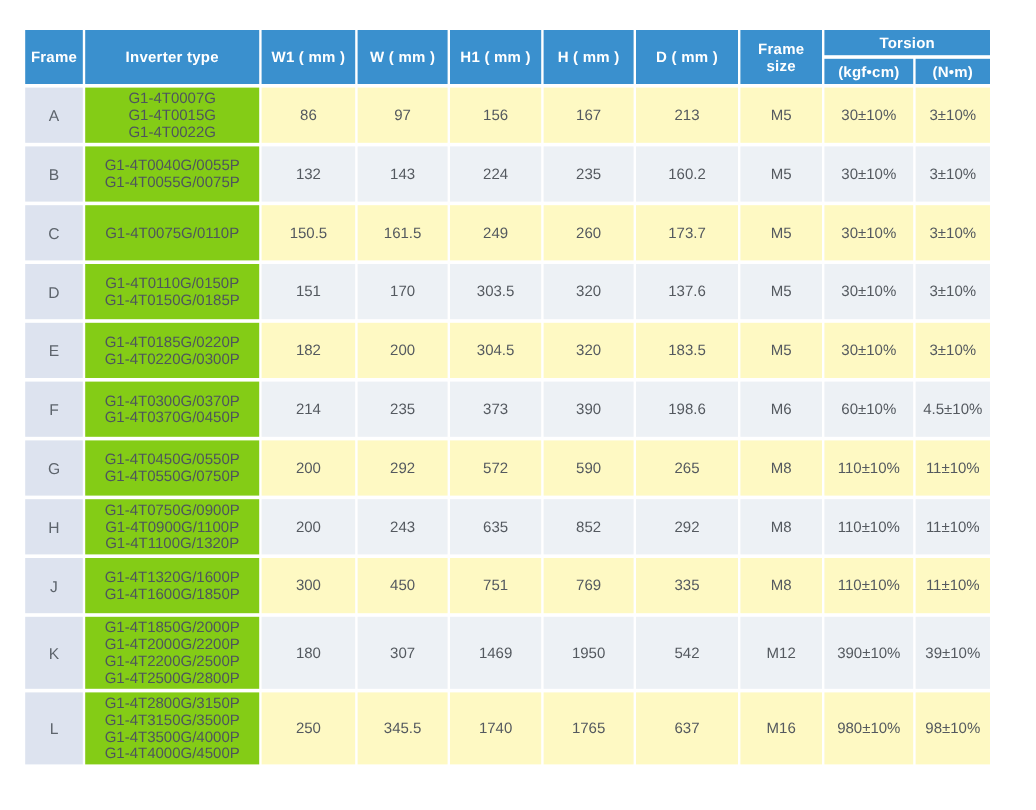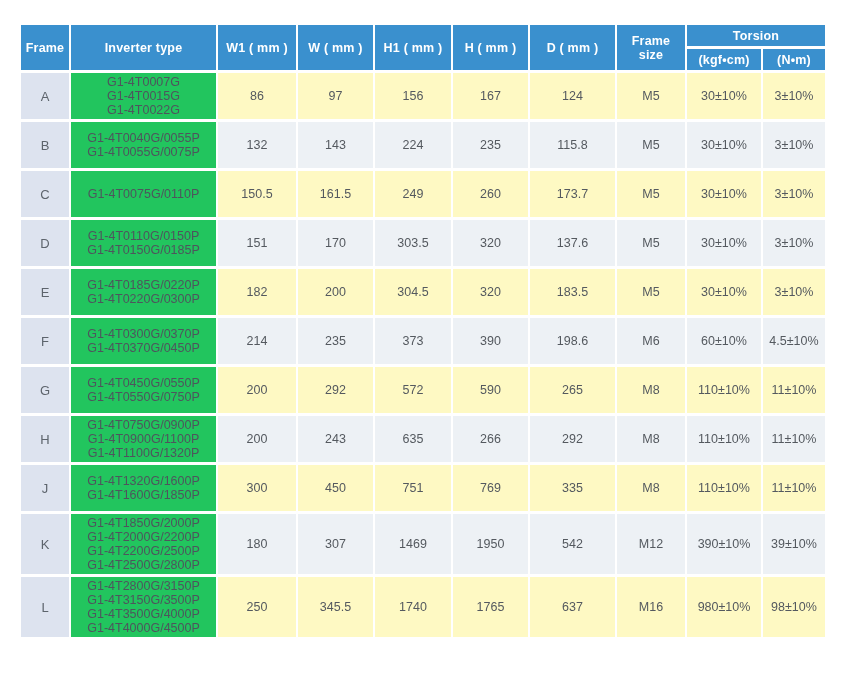--- a/index.html
+++ b/index.html
@@ -35,21 +35,21 @@
     color: #54595f;
     height: 42px;
     padding: 2px 2px;
   }
   td.frame-cell {
     background: #dde3ef;
     color: #5d646c;
     font-size: 13px;
   }
   td.itype-cell {
-    background: #22c55e;
+    background: #84cc16;
     color: #4e555d;
     font-size: 12.5px;
   }
   td.itype-cell div { line-height: 14px; white-space: nowrap; }
   tr.alt td.data-cell { background: #edf1f5; text-align: center; }
   tr.plain td.data-cell { background: #fef9c3; }
 </style>
 </head>
 <body>
 
@@ -89,37 +89,37 @@
       <td class="frame-cell">A</td>
       <td class="itype-cell">
         <div>G1-4T0007G</div>
         <div>G1-4T0015G</div>
         <div>G1-4T0022G</div>
       </td>
       <td class="data-cell">86</td>
       <td class="data-cell">97</td>
       <td class="data-cell">156</td>
       <td class="data-cell">167</td>
-      <td class="data-cell">124</td>
+      <td class="data-cell">213</td>
       <td class="data-cell">M5</td>
       <td class="data-cell">30±10%</td>
       <td class="data-cell">3±10%</td>
     </tr>
 
     <tr class="alt">
       <td class="frame-cell">B</td>
       <td class="itype-cell">
         <div>G1-4T0040G/0055P</div>
         <div>G1-4T0055G/0075P</div>
       </td>
       <td class="data-cell">132</td>
       <td class="data-cell">143</td>
       <td class="data-cell">224</td>
       <td class="data-cell">235</td>
-      <td class="data-cell">115.8</td>
+      <td class="data-cell">160.2</td>
       <td class="data-cell">M5</td>
       <td class="data-cell">30±10%</td>
       <td class="data-cell">3±10%</td>
     </tr>
 
     <tr class="plain">
       <td class="frame-cell">C</td>
       <td class="itype-cell">
         <div>G1-4T0075G/0110P</div>
       </td>
@@ -200,21 +200,21 @@
     <tr class="alt">
       <td class="frame-cell">H</td>
       <td class="itype-cell">
         <div>G1-4T0750G/0900P</div>
         <div>G1-4T0900G/1100P</div>
         <div>G1-4T1100G/1320P</div>
       </td>
       <td class="data-cell">200</td>
       <td class="data-cell">243</td>
       <td class="data-cell">635</td>
-      <td class="data-cell">266</td>
+      <td class="data-cell">852</td>
       <td class="data-cell">292</td>
       <td class="data-cell">M8</td>
       <td class="data-cell">110±10%</td>
       <td class="data-cell">11±10%</td>
     </tr>
 
     <tr class="plain">
       <td class="frame-cell">J</td>
       <td class="itype-cell">
         <div>G1-4T1320G/1600P</div>

